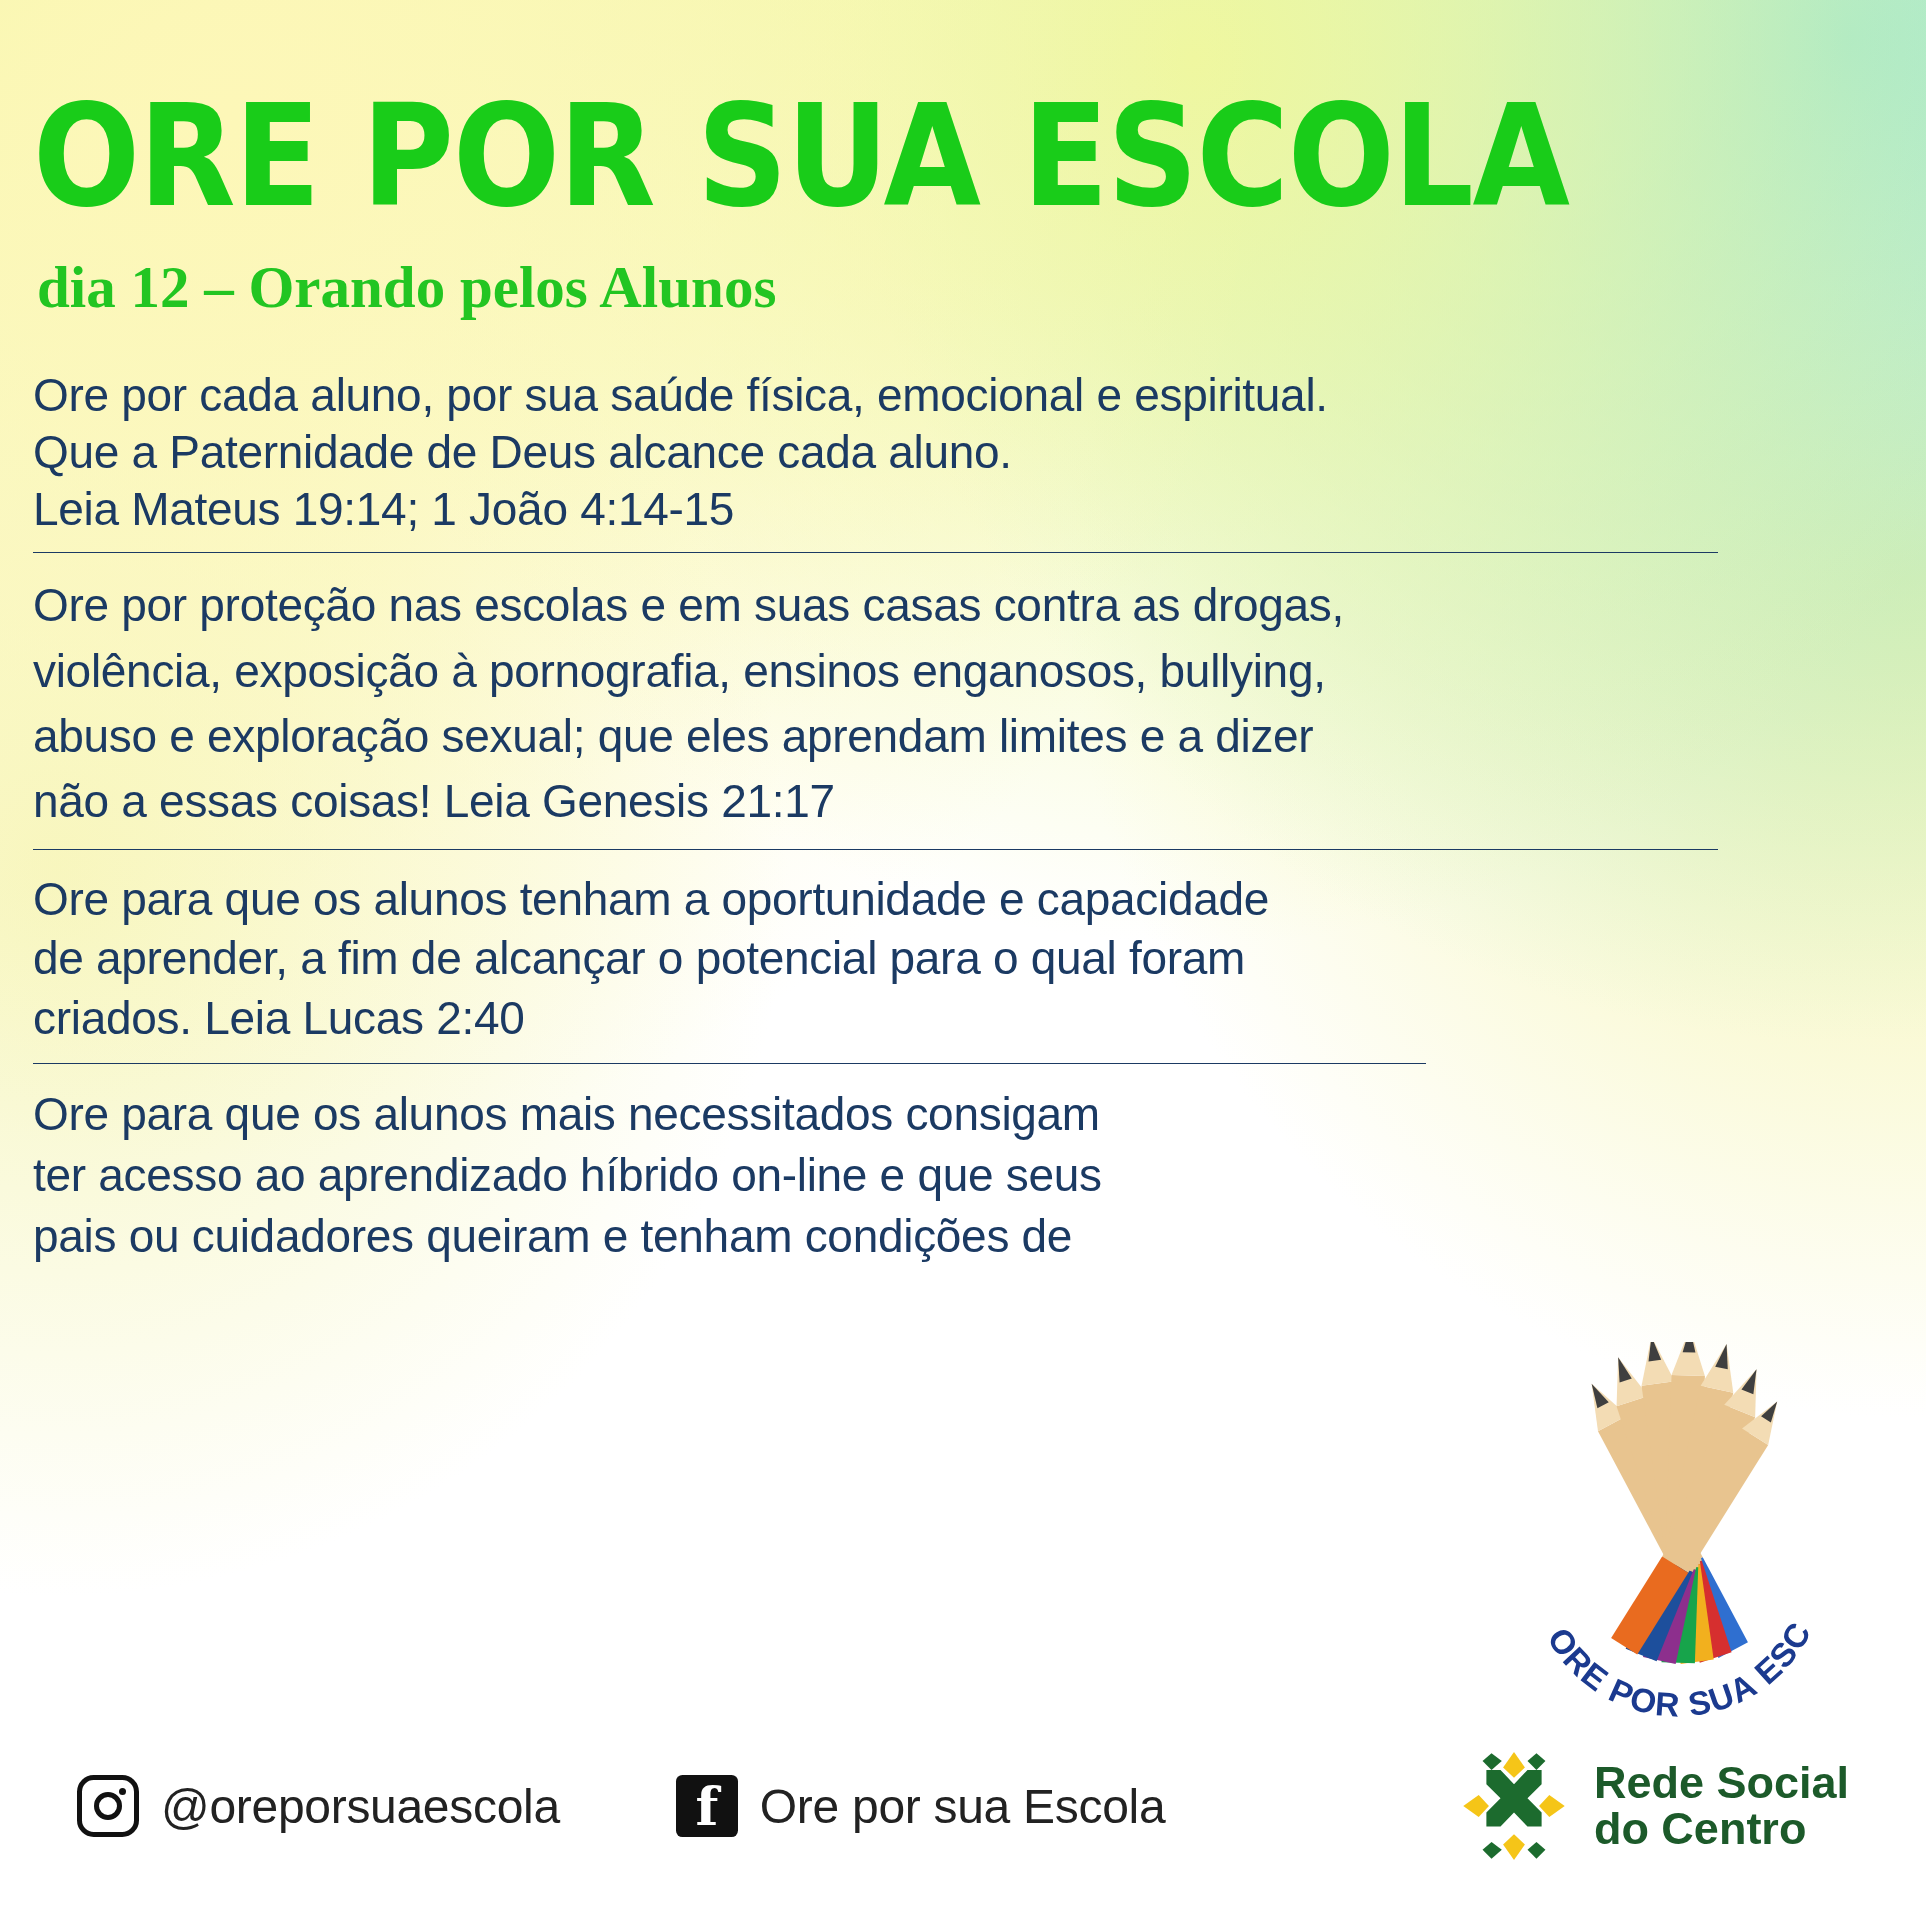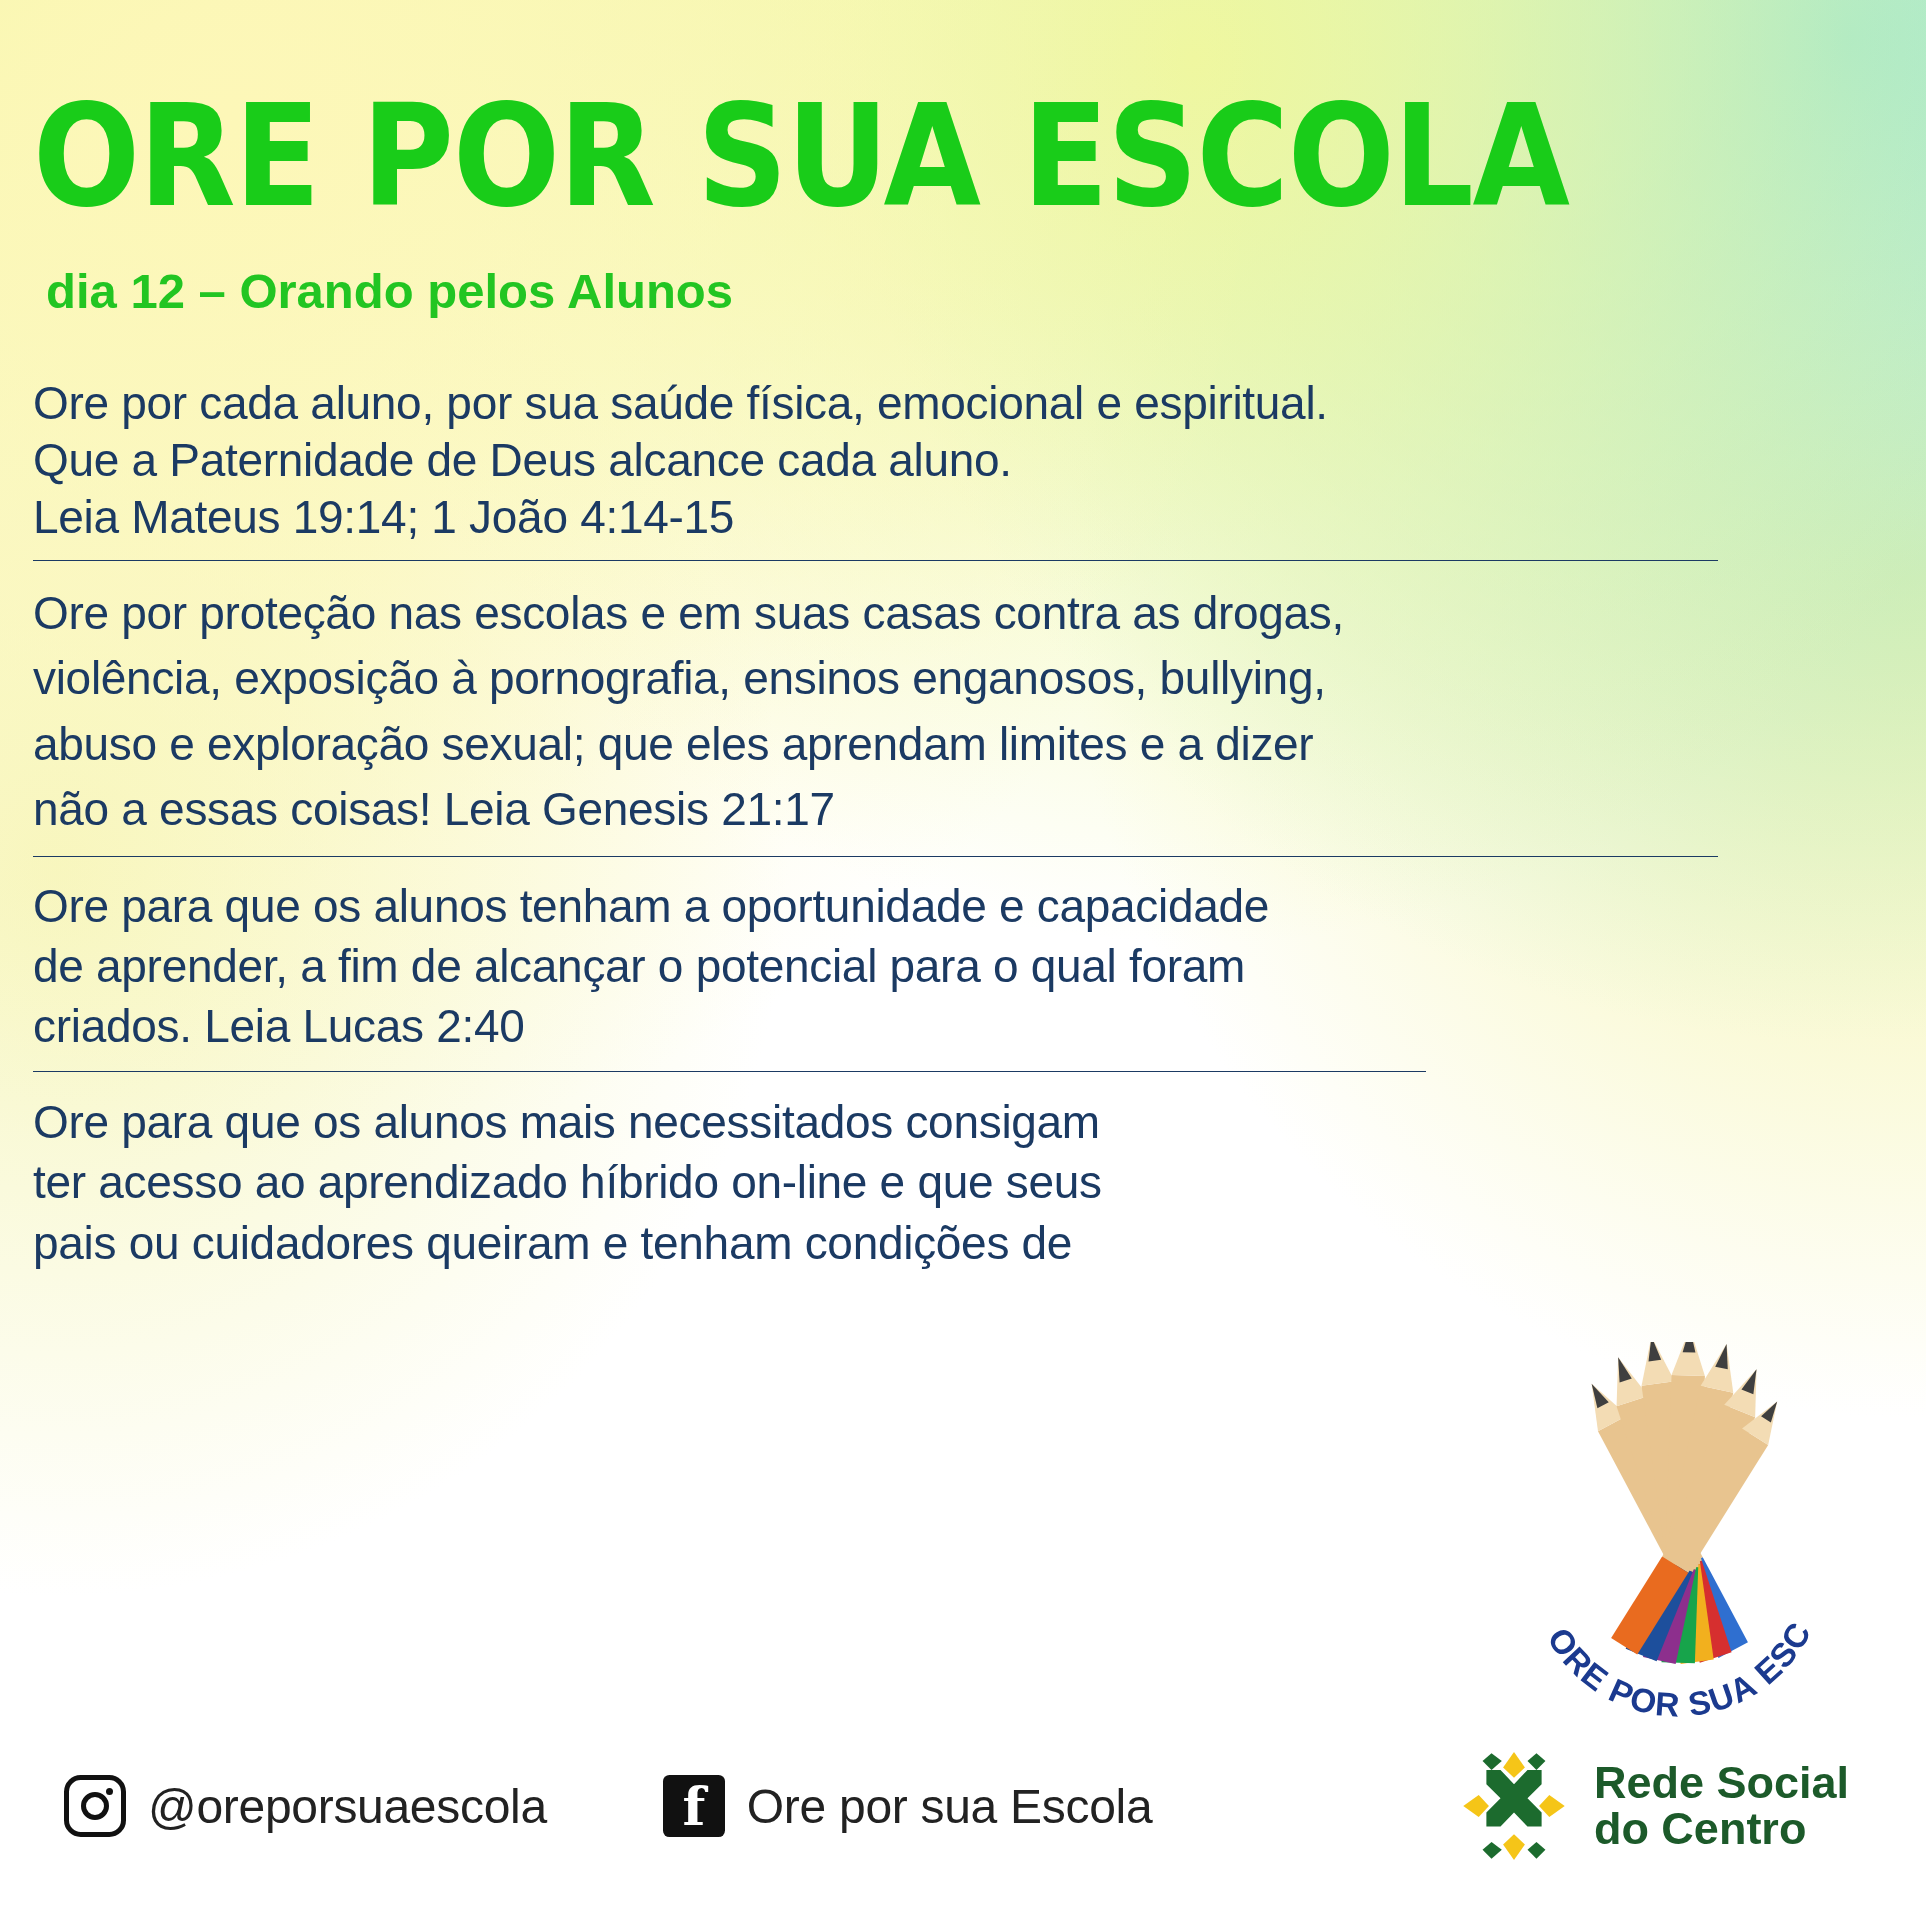--- a/index.html
+++ b/index.html
@@ -37,25 +37,25 @@
     font-size: 126px;
     line-height: 1.0;
     letter-spacing: -1.3px;
     color: #19cc19;
     white-space: nowrap;
     transform: scaleY(1.12);
     transform-origin: left top;
   }
 
   .subtitle {
-    margin: 13px;
+    margin: 4px;
     padding-top: 50px;
-    font-family: Liberation Sans, sans-serif;
-    font-weight: bold;
-    font-size: 49px;
+    font-family: Liberation Serif, serif;
+    font-weight: bold;
+    font-size: 59px;
     line-height: 1.05;
     color: #22c522;
   }
 
   .blocks {
     padding-top: 24.4px;
   }
 
   .block {
     position: relative;
@@ -87,21 +87,21 @@
   .pencils {
     position: absolute;
     right: 77px;
     bottom: 199px;
     width: 334px;
     height: 385px;
   }
 
   .footer {
     position: absolute;
-    left: 64px;
+    left: 77px;
     right: 77px;
     bottom: 59px;
     height: 122px;
     display: flex;
   }
 
   .social {
     display: flex;
     align-items: center;
     gap: 22px;

